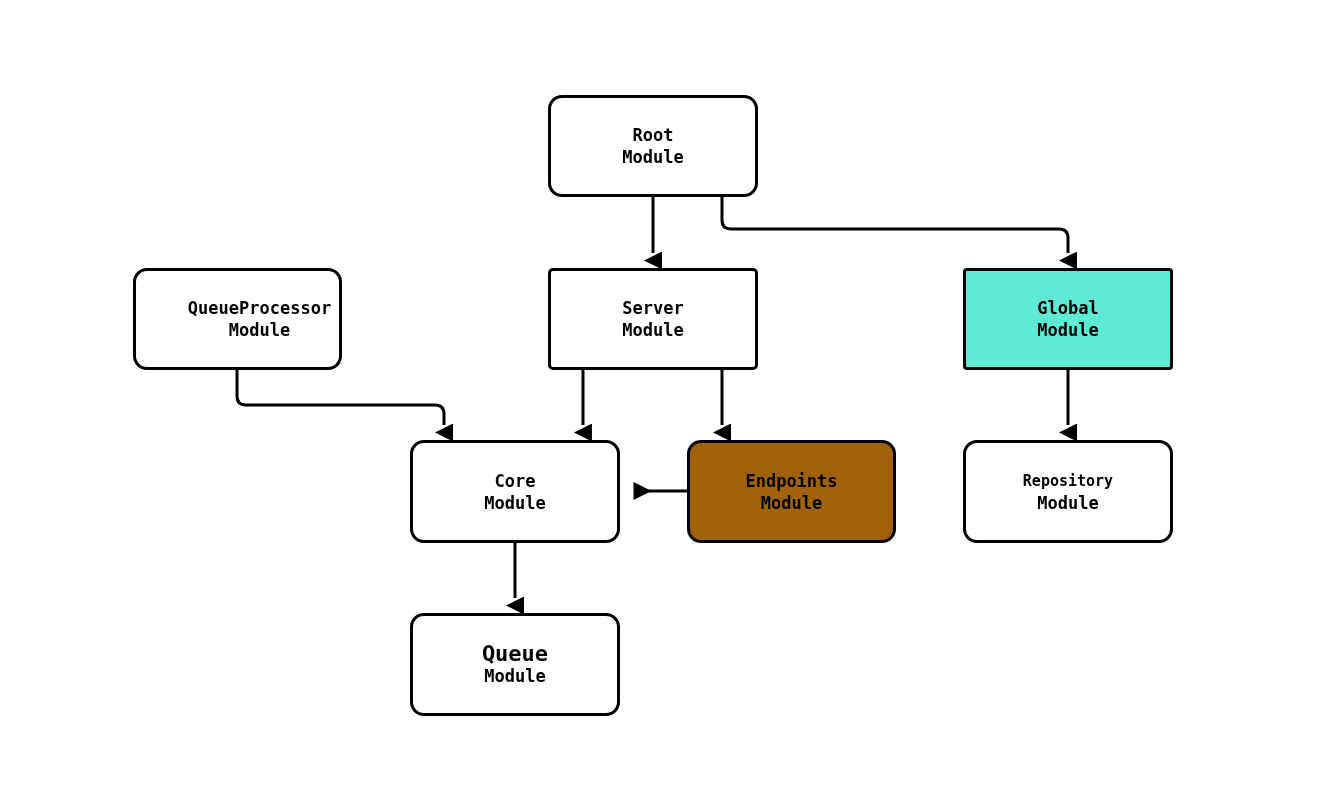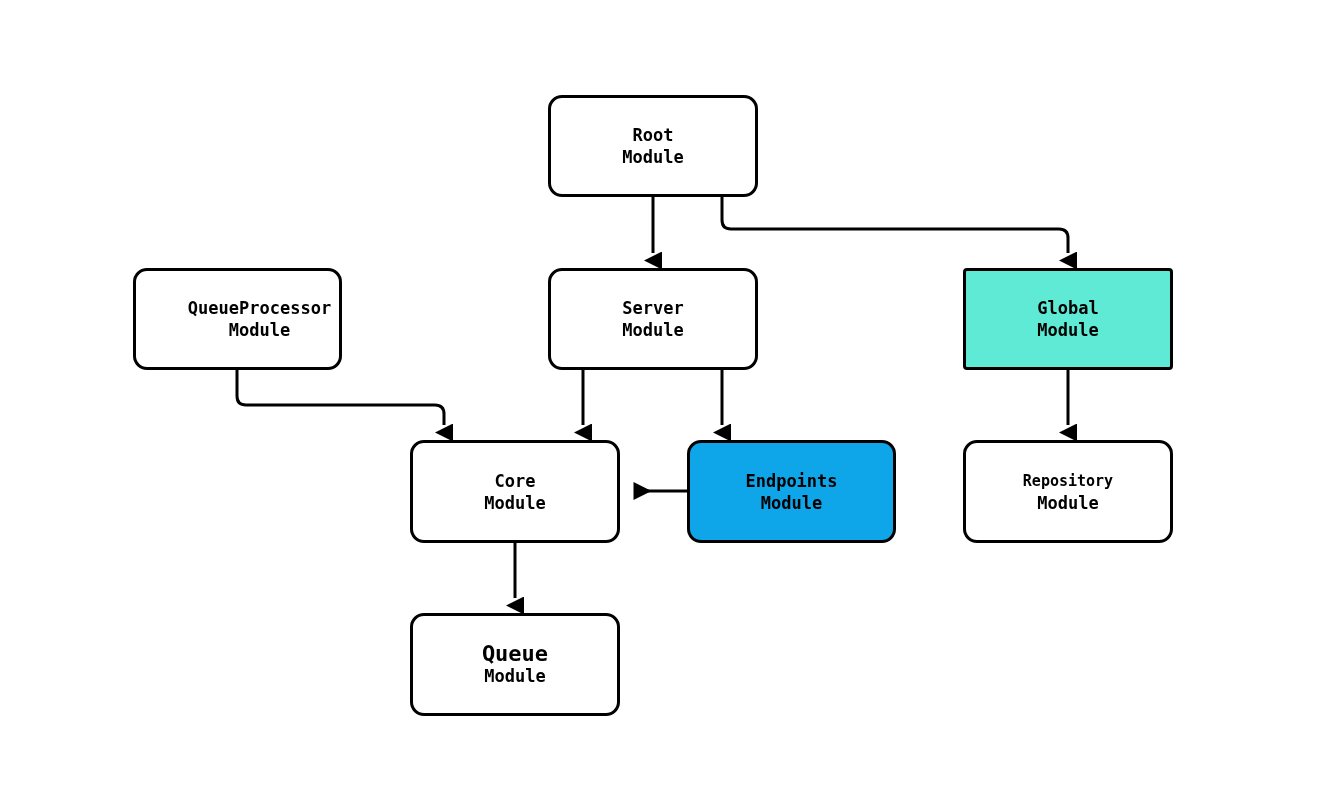--- a/index.html
+++ b/index.html
@@ -79,36 +79,36 @@
   <div class="node" style="left: 548px; top: 95px; width: 210px; height: 102px; background: rgb(255, 255, 255); border-color: rgb(0, 0, 0); border-width: 3px; border-radius: 14px;">
     <span class="node-label" style="font-size: 17px;">Root</span>
     <span class="node-label" style="font-size: 17px;">Module</span>
   </div>
 
   <div class="node" style="left: 133px; top: 268px; width: 209px; height: 102px; background: rgb(255, 255, 255); border-color: rgb(0, 0, 0); border-width: 3px; border-radius: 14px; padding-left: 44px;">
     <span class="node-label" style="font-size: 17px;">QueueProcessor</span>
     <span class="node-label" style="font-size: 17px;">Module</span>
   </div>
 
-  <div class="node" style="left: 548px; top: 268px; width: 210px; height: 102px; background: rgb(255, 255, 255); border-color: rgb(0, 0, 0); border-width: 3px; border-radius: 14px;">
+  <div class="node" style="left: 548px; top: 268px; width: 210px; height: 102px; background: rgb(255, 255, 255); border-color: rgb(0, 0, 0); border-width: 3px; border-radius: 5px;">
     <span class="node-label" style="font-size: 17px;">Server</span>
     <span class="node-label" style="font-size: 17px;">Module</span>
   </div>
 
   <div class="node" style="left: 963px; top: 268px; width: 210px; height: 102px; background: #5eead4; border-color: rgb(0, 0, 0); border-width: 3px; border-radius: 4px;">
     <span class="node-label" style="font-size: 17px;">Global</span>
     <span class="node-label" style="font-size: 17px;">Module</span>
   </div>
 
   <div class="node" style="left: 410px; top: 440px; width: 210px; height: 103px; background: rgb(255, 255, 255); border-color: rgb(0, 0, 0); border-width: 3px; border-radius: 14px;">
     <span class="node-label" style="font-size: 17px;">Core</span>
     <span class="node-label" style="font-size: 17px;">Module</span>
   </div>
 
-  <div class="node" style="left: 687px; top: 440px; width: 209px; height: 103px; background: #0ea5e9; border-color: rgb(0, 0, 0); border-width: 3px; border-radius: 14px;">
+  <div class="node" style="left: 687px; top: 440px; width: 209px; height: 103px; background: #a16207; border-color: rgb(0, 0, 0); border-width: 3px; border-radius: 14px;">
     <span class="node-label" style="font-size: 17px;">Endpoints</span>
     <span class="node-label" style="font-size: 17px;">Module</span>
   </div>
 
   <div class="node" style="left: 963px; top: 440px; width: 210px; height: 103px; background: rgb(255, 255, 255); border-color: rgb(0, 0, 0); border-width: 3px; border-radius: 14px;">
     <span class="node-label" style="font-size: 15px;">Repository</span>
     <span class="node-label" style="font-size: 17px;">Module</span>
   </div>
 
   <div class="node" style="left: 410px; top: 613px; width: 210px; height: 103px; background: rgb(255, 255, 255); border-color: rgb(0, 0, 0); border-width: 3px; border-radius: 14px;">

